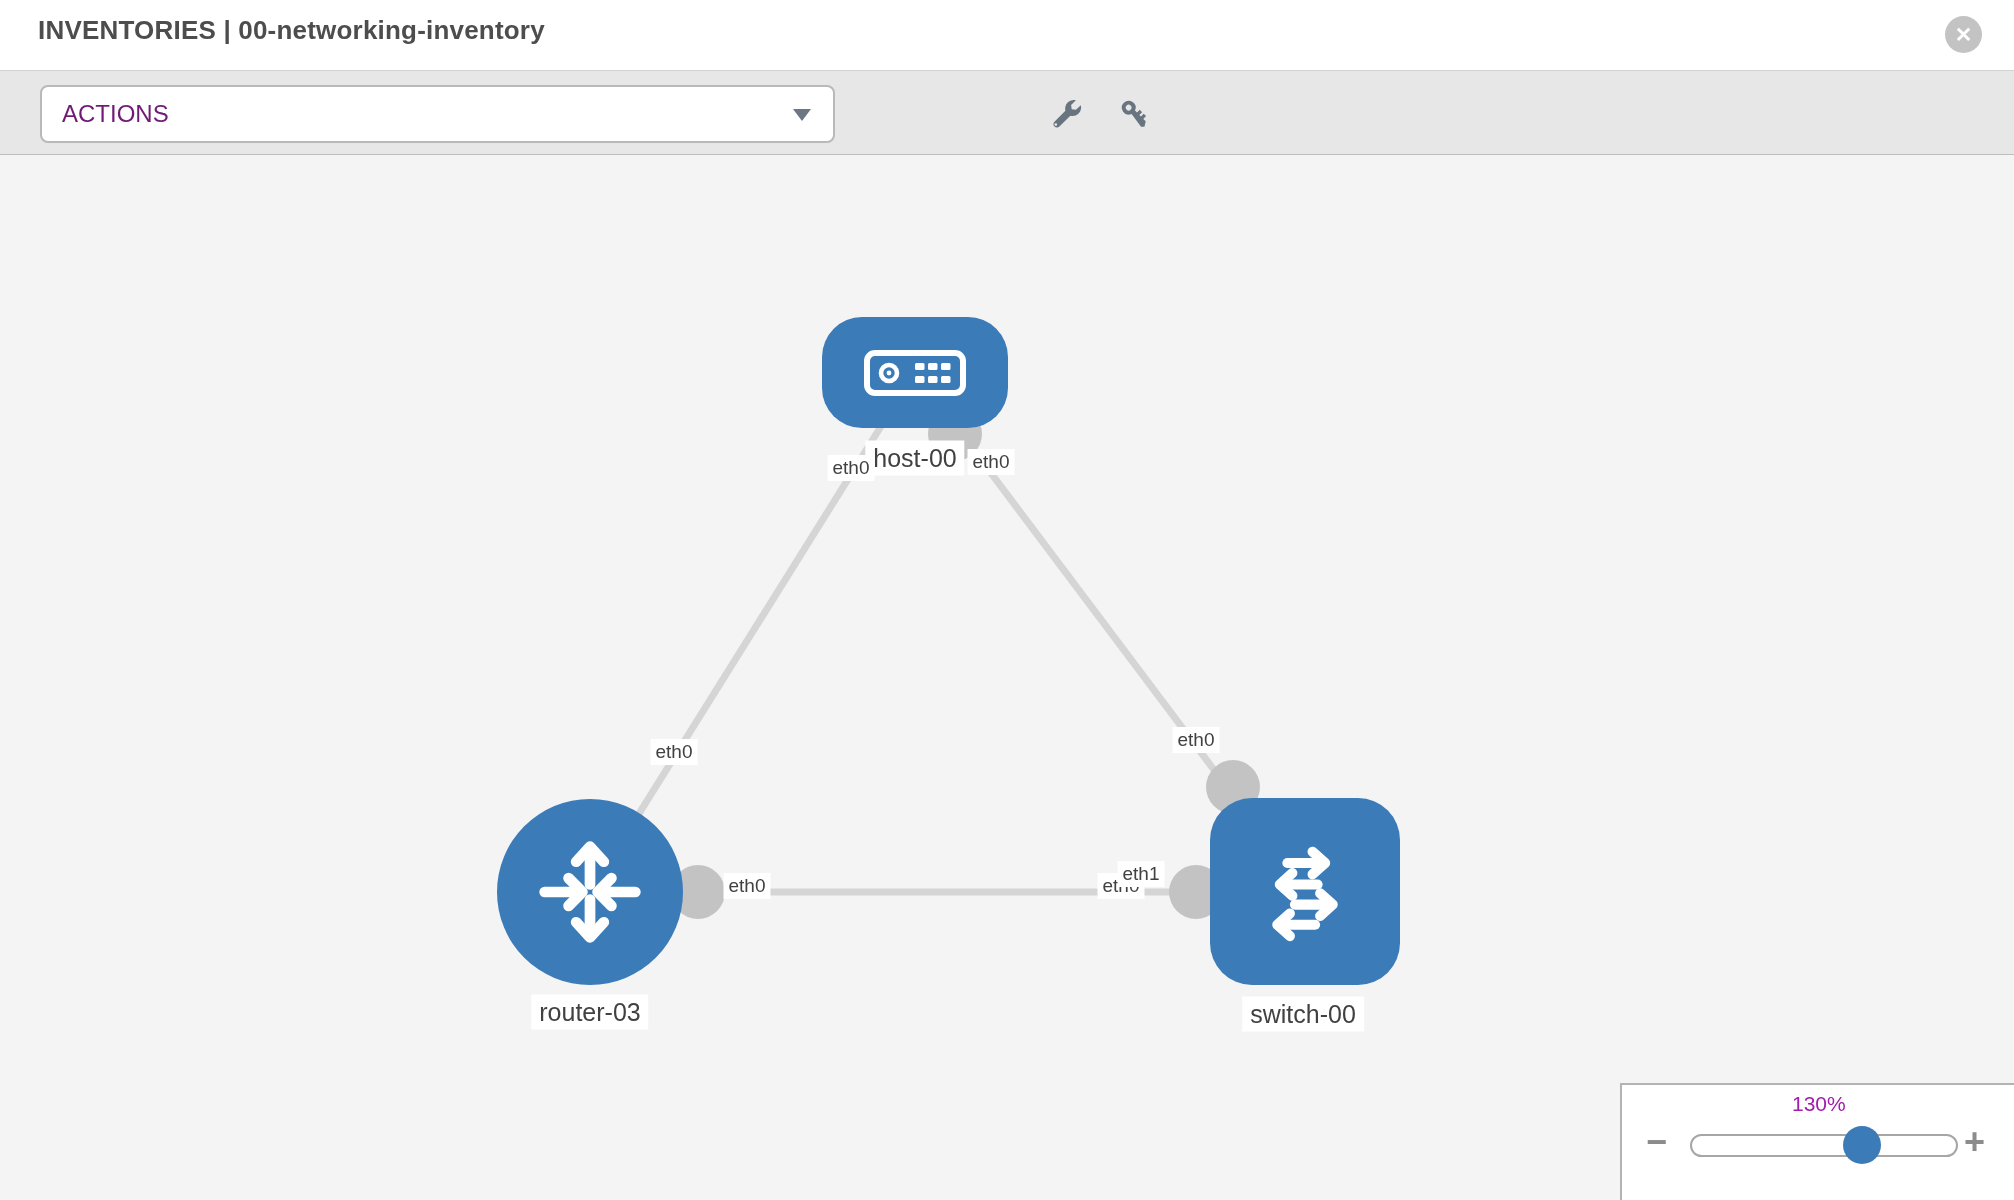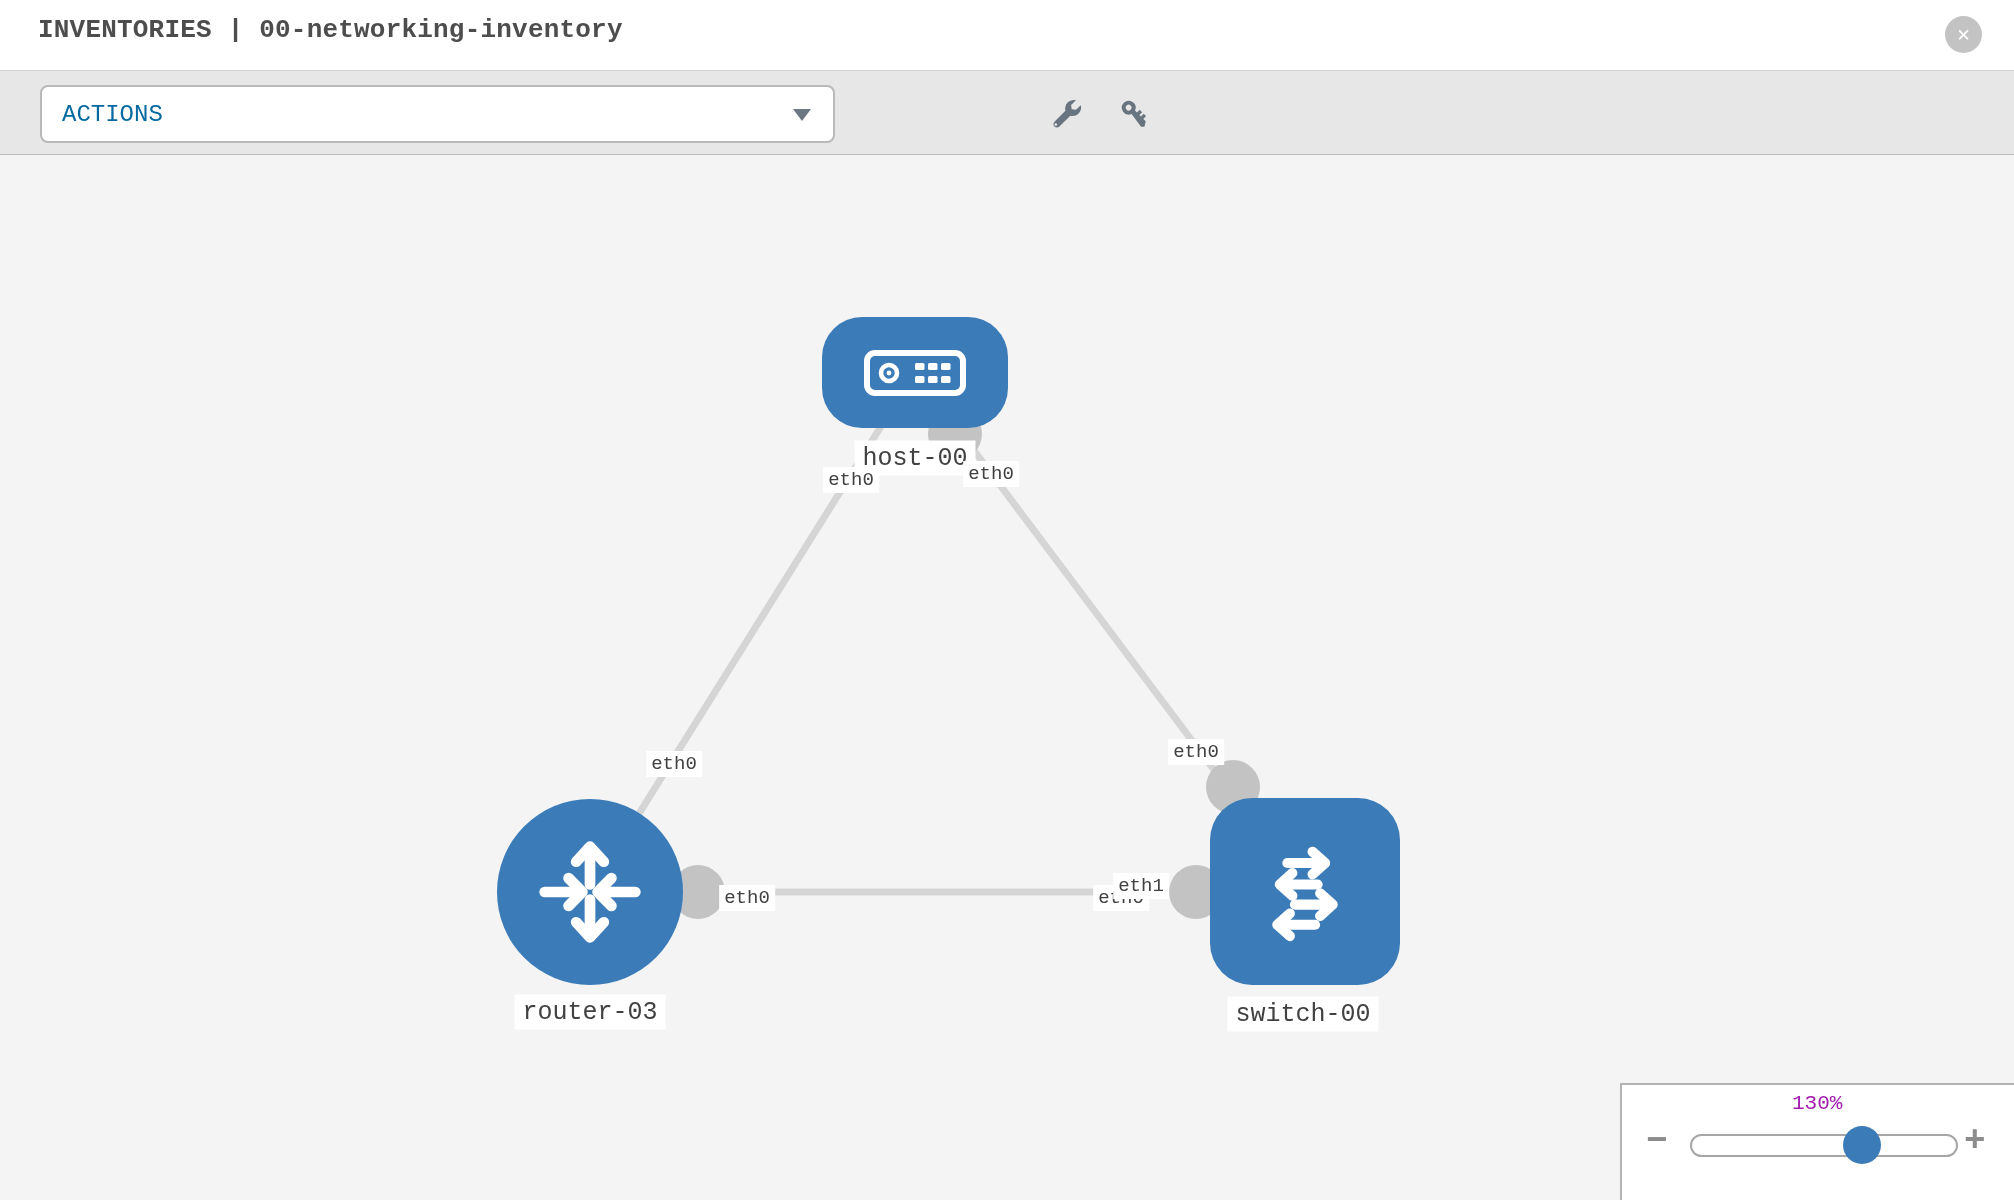--- a/index.html
+++ b/index.html
@@ -1,19 +1,19 @@
 <!DOCTYPE html>
 <html><head>
 <meta charset="utf-8">
 <style>
   * { margin:0; padding:0; box-sizing:border-box; }
   html,body { background:#fff; }
   .app {
     position:relative; width:2014px; height:1200px; overflow:hidden;
-    font-family:Liberation Mono, monospace; background:#f4f4f4;
+    font-family:Liberation Sans, sans-serif; background:#f4f4f4;
   }
   
   .header {
     position:absolute; top:0; left:0; width:100%; height:70px; background:#fff;
   }
   .header-title {
     position:absolute; left:38px; top:15px;
     font-size:26px; font-weight:bold; color:#4d4d4d; letter-spacing:0.2px;
   }
   .close-btn {
@@ -24,21 +24,21 @@
   }
   
   .toolbar {
     position:absolute; top:70px; left:0; width:100%; height:85px;
     background:#e7e7e7; border-top:1px solid #d2d2d2; border-bottom:1px solid #bdbdbd;
   }
   .select-box {
     position:absolute; top:14px; height:58px; background:#fff;
     border:2px solid #b9b9b9; border-radius:8px;
     display:flex; align-items:center; padding:0 20px;
-    font-size:24px; color:#0369a1; cursor:pointer;
+    font-size:24px; color:#701a75; cursor:pointer;
   }
   .select-actions { left:40px;  width:795px; }
   .select-search  { left:1183px; width:792px; }
   .caret {
     position:absolute; right:22px; top:50%; margin-top:-5px;
     width:0; height:0; border-left:9px solid transparent; border-right:9px solid transparent;
     border-top:12px solid #6d7683;
   }
   .tool-icon {
     position:absolute; top:25px; width:36px; height:36px; cursor:pointer;
@@ -56,21 +56,21 @@
           display:flex; align-items:center; justify-content:center; }
   .node-host   { left:822px;  top:317px; width:186px; height:111px; border-radius:40px; }
   .node-router { left:497px;  top:799px; width:186px; height:186px; border-radius:50%; }
   .node-switch { left:1210px; top:798px; width:190px; height:187px; border-radius:42px; }
   .node svg { display:block; }
   .chip {
     position:absolute; z-index:4; background:#fff; color:#414141;
     transform:translate(-50%,-50%); white-space:nowrap;
   }
   .chip-name { font-size:25px; padding:3px 8px; }
-  .chip-eth  { font-size:19px; padding:2px 5px;margin-top:12px; }
+  .chip-eth  { font-size:19px; padding:2px 5px; }
   
   .zoom-panel {
     position:absolute; left:1620px; top:1083px; width:420px; height:150px;
     background:#fff; border:2px solid #b3b3b3; z-index:5;
   }
   .zoom-level { position:absolute; left:1792px; top:1092px; z-index:6;
     font-size:21px; color:#a21caf; }
   .zoom-minus, .zoom-plus {
     position:absolute; z-index:6; color:#8c8c8c; font-size:36px; font-weight:bold;
     cursor:pointer; line-height:1;

